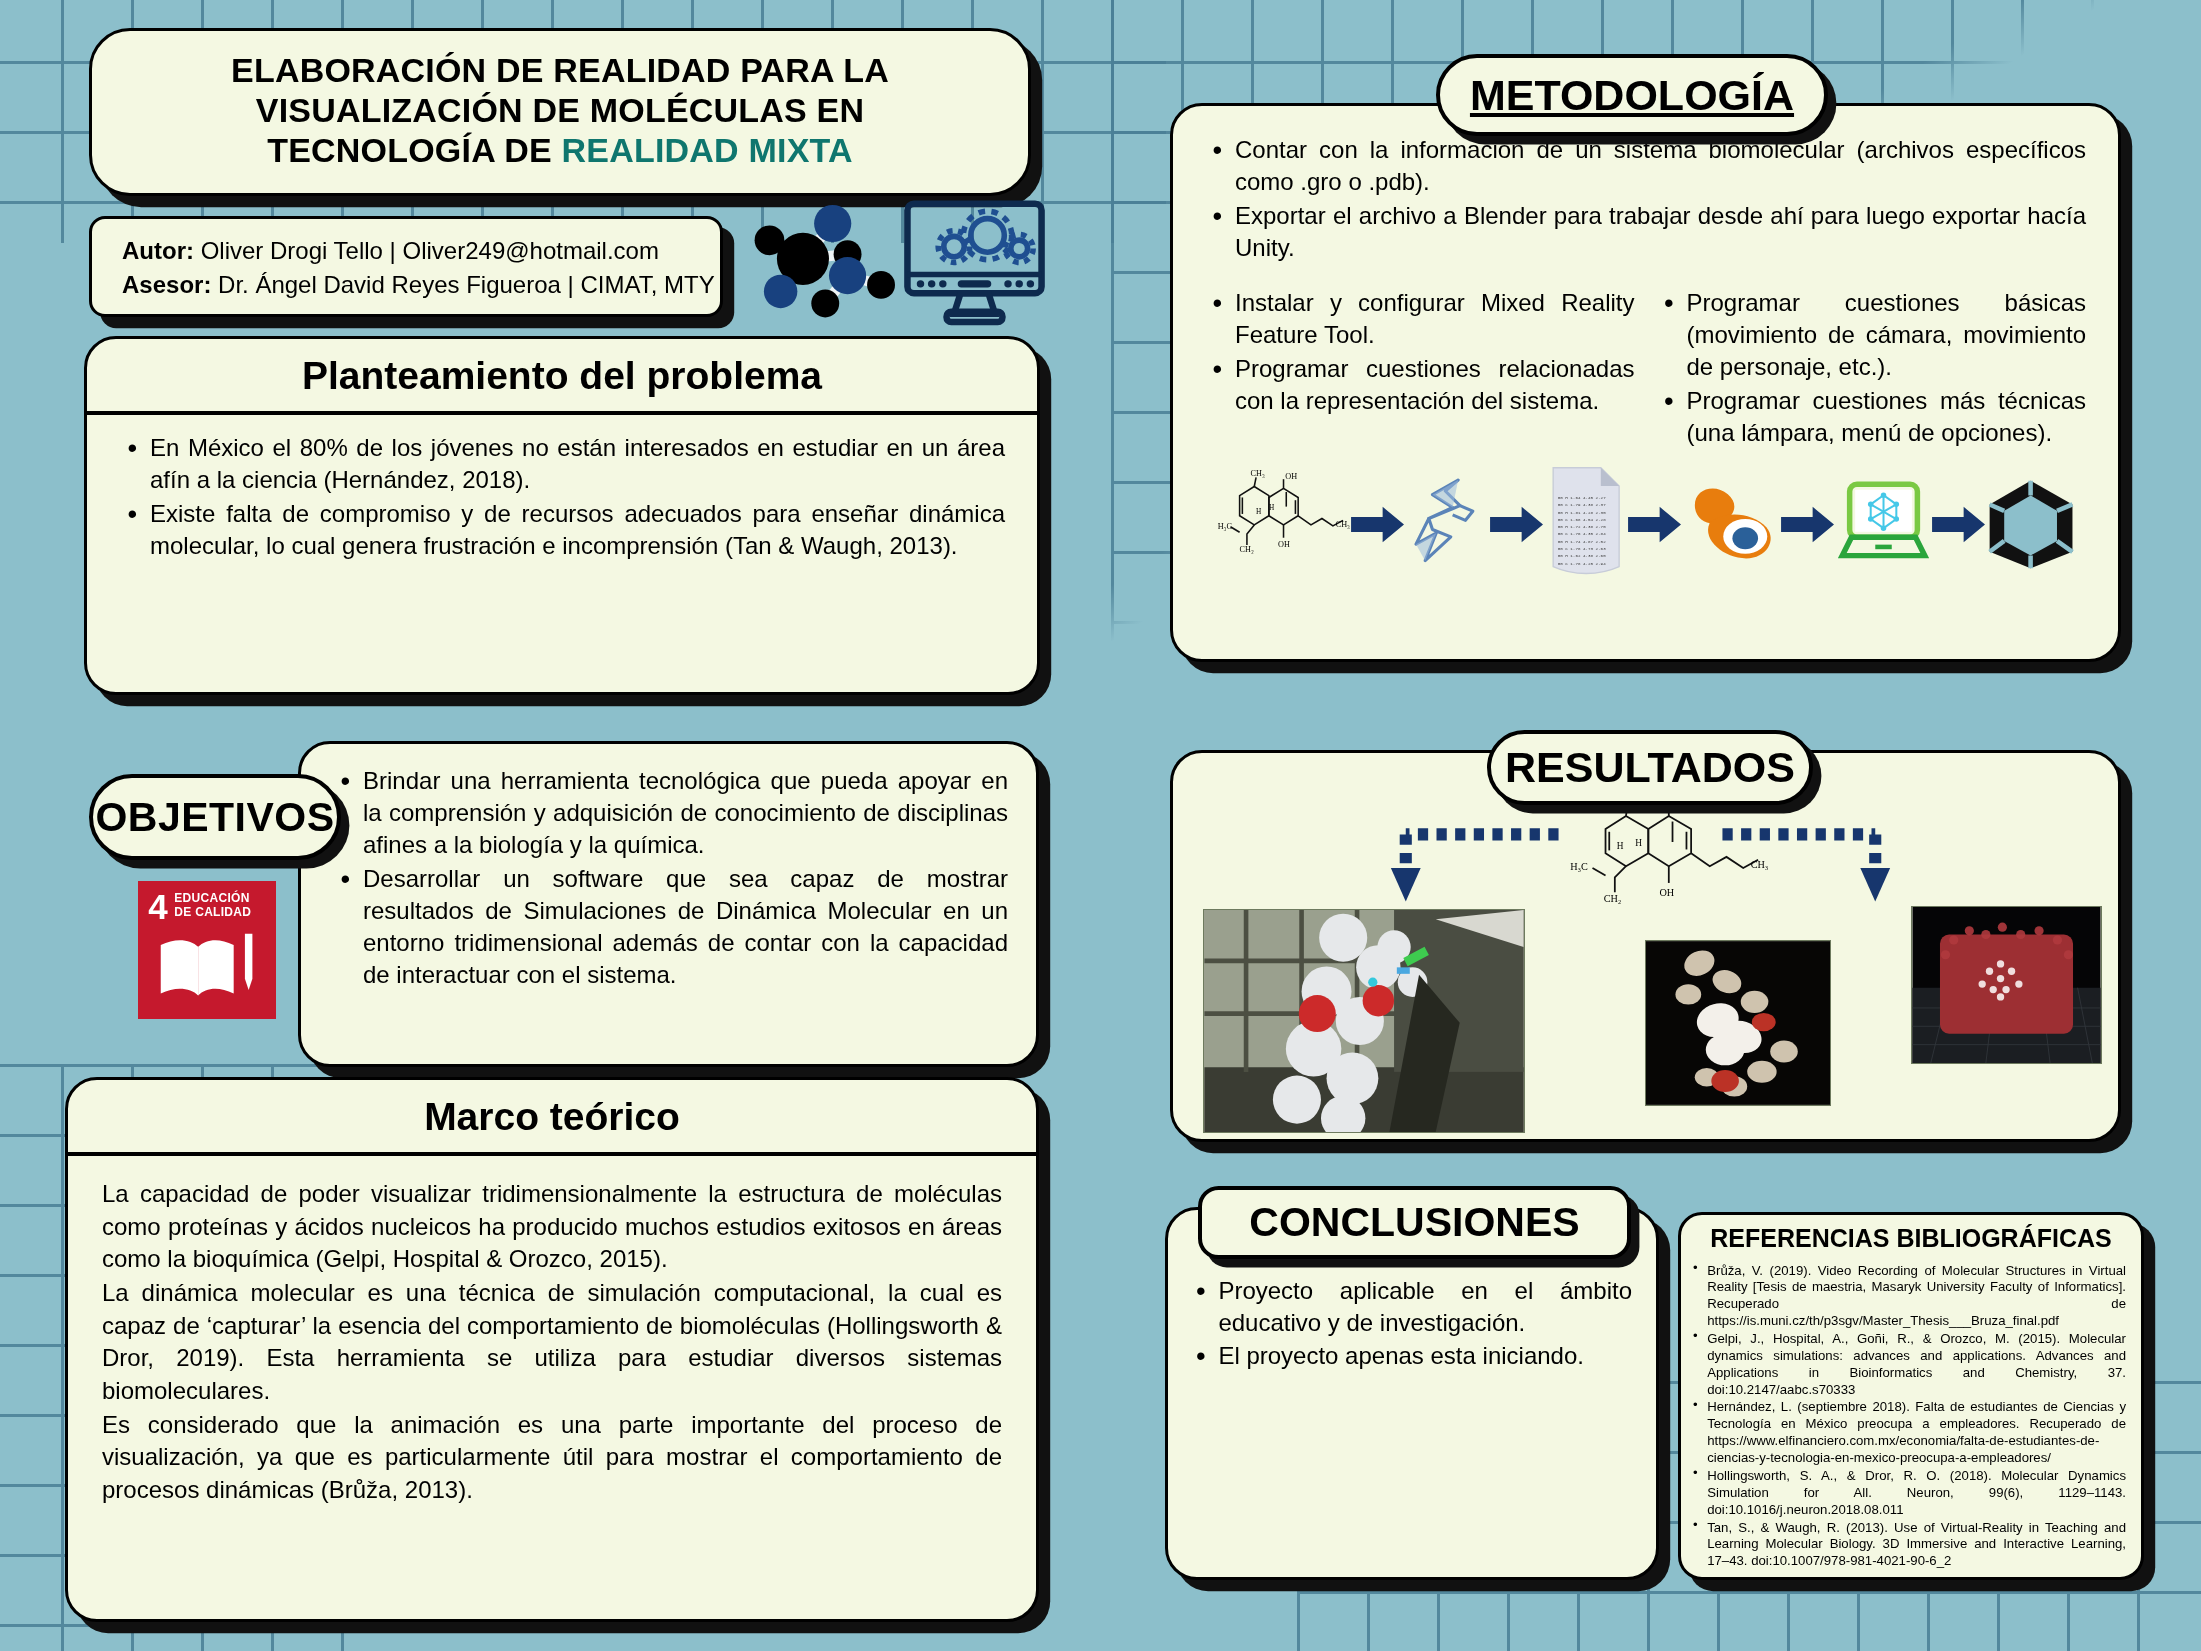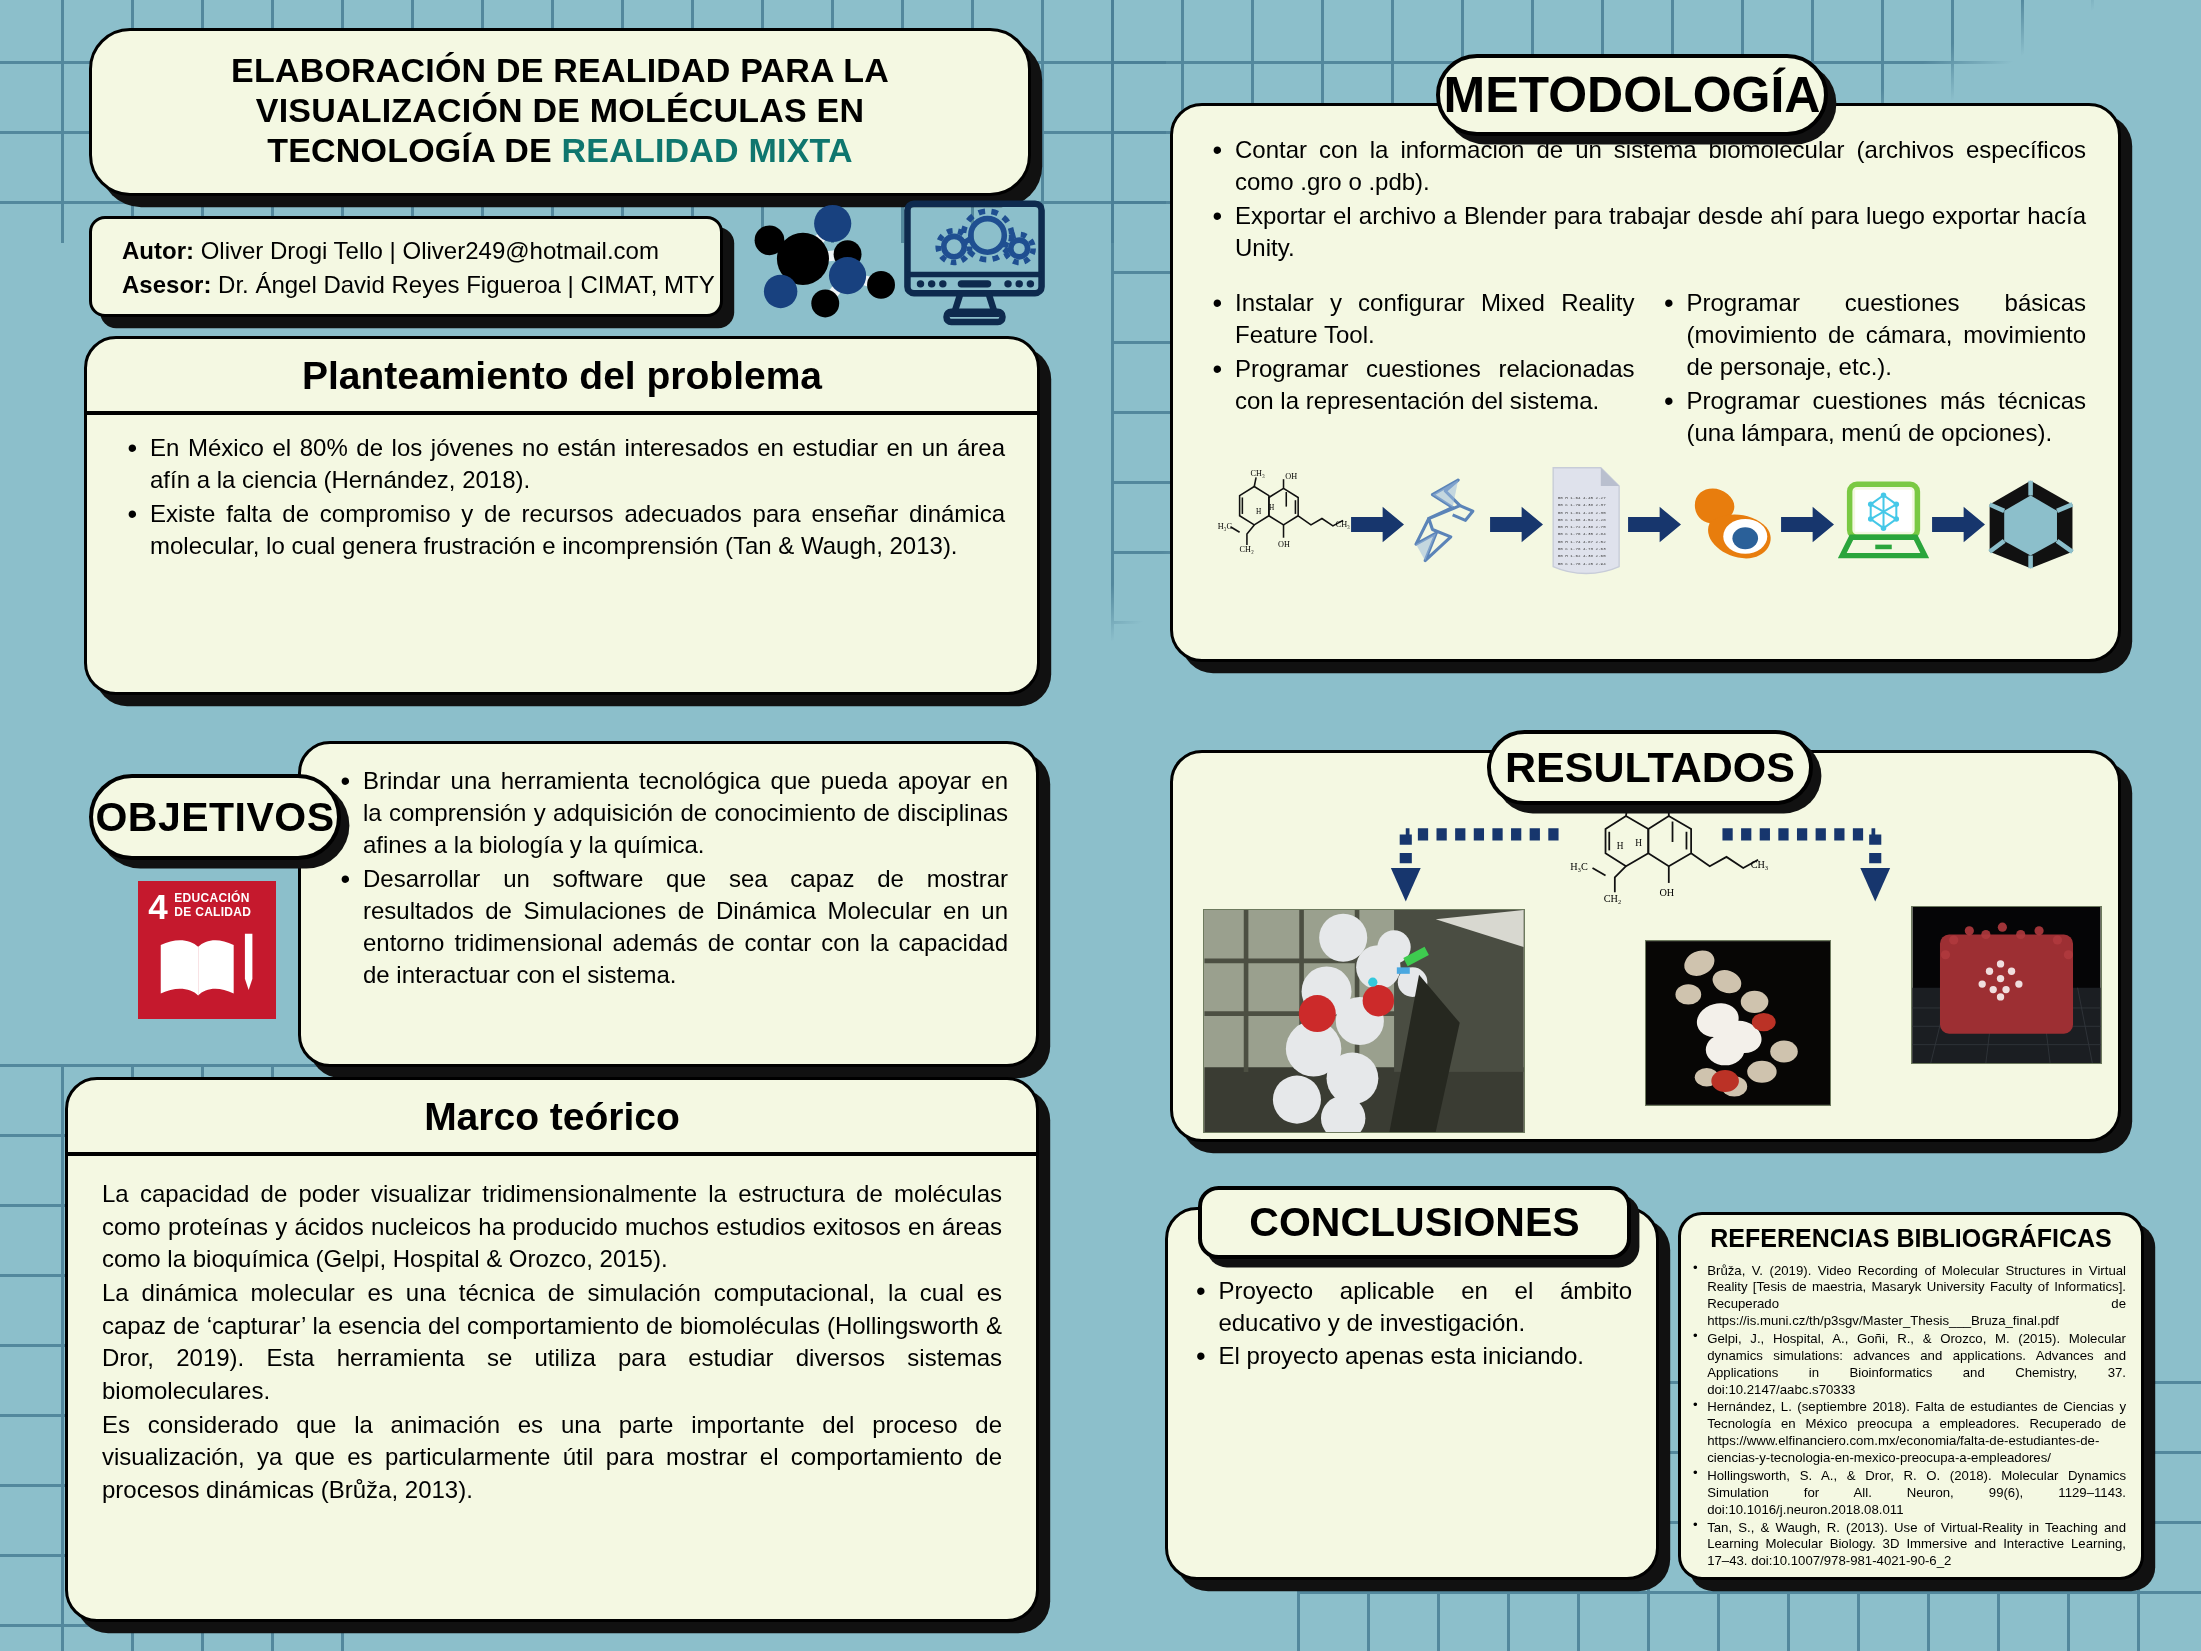--- a/index.html
+++ b/index.html
@@ -100,21 +100,21 @@
     background: #c5192d; color: #fff; overflow: hidden;
   }
   #sdg-top { display: flex; align-items: flex-start; padding: 10.3px 0 0 10.3px; }
   #sdg-num { font-size: 35px; font-weight: bold; line-height: .9; margin-right: 6.5px; }
   #sdg-words { font-size: 12px; font-weight: bold; line-height: 1.18; letter-spacing: 0.3px; }
   #sdg-pic { margin-top: 7.5px; display:flex; justify-content:center; }
 
   
   #metodo-card  { left: 1170px; top: 103px;  width: 951px; height: 559px; }
   #metodo-pill  { left: 1436px; top: 54px;   width: 392px;  height: 82px; }
-  #metodo-pill span { font-size: 50px; font-weight: bold; }
+  #metodo-pill span { font-size: 43px; font-weight: bold; text-decoration: underline; }
   #metodo-top   { padding: 28px 32px 0 34px; font-size: 24px; line-height: 1.34; }
   #metodo-cols  { display: flex; gap: 24px; padding: 20.5px 32px 0 34px; }
   #metodo-cols .col { flex: 1; font-size: 24px; line-height: 1.34; }
 
   #pipeline { display: flex; align-items: center; justify-content: space-between;
               padding: 5.6px 43px 0 41px; height: 140px; }
   .arrow-ico { flex: 0 0 auto; }
 
   #resultados-card { left: 1170px; top: 750px; width: 951px; height: 392px; }
   #resultados-pill { left: 1487px; top: 730px; width: 326px; height: 75px; }

